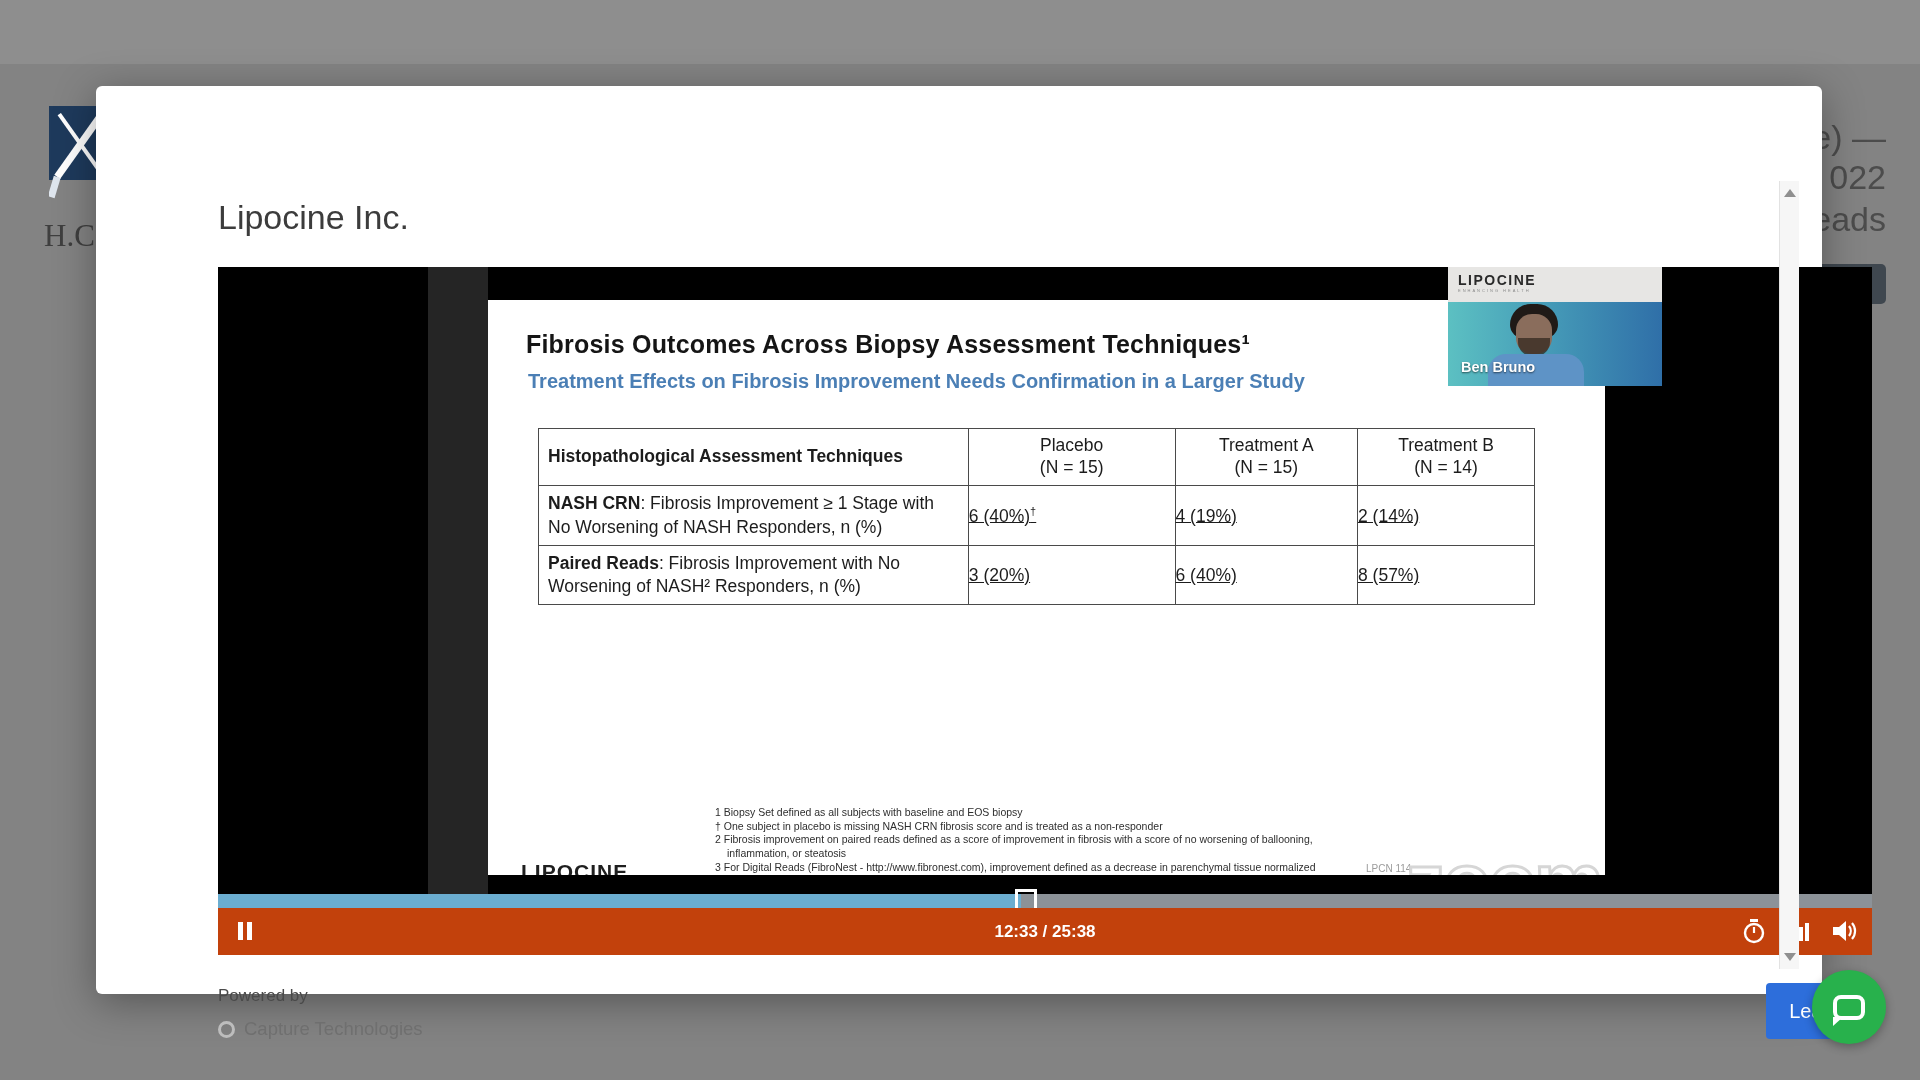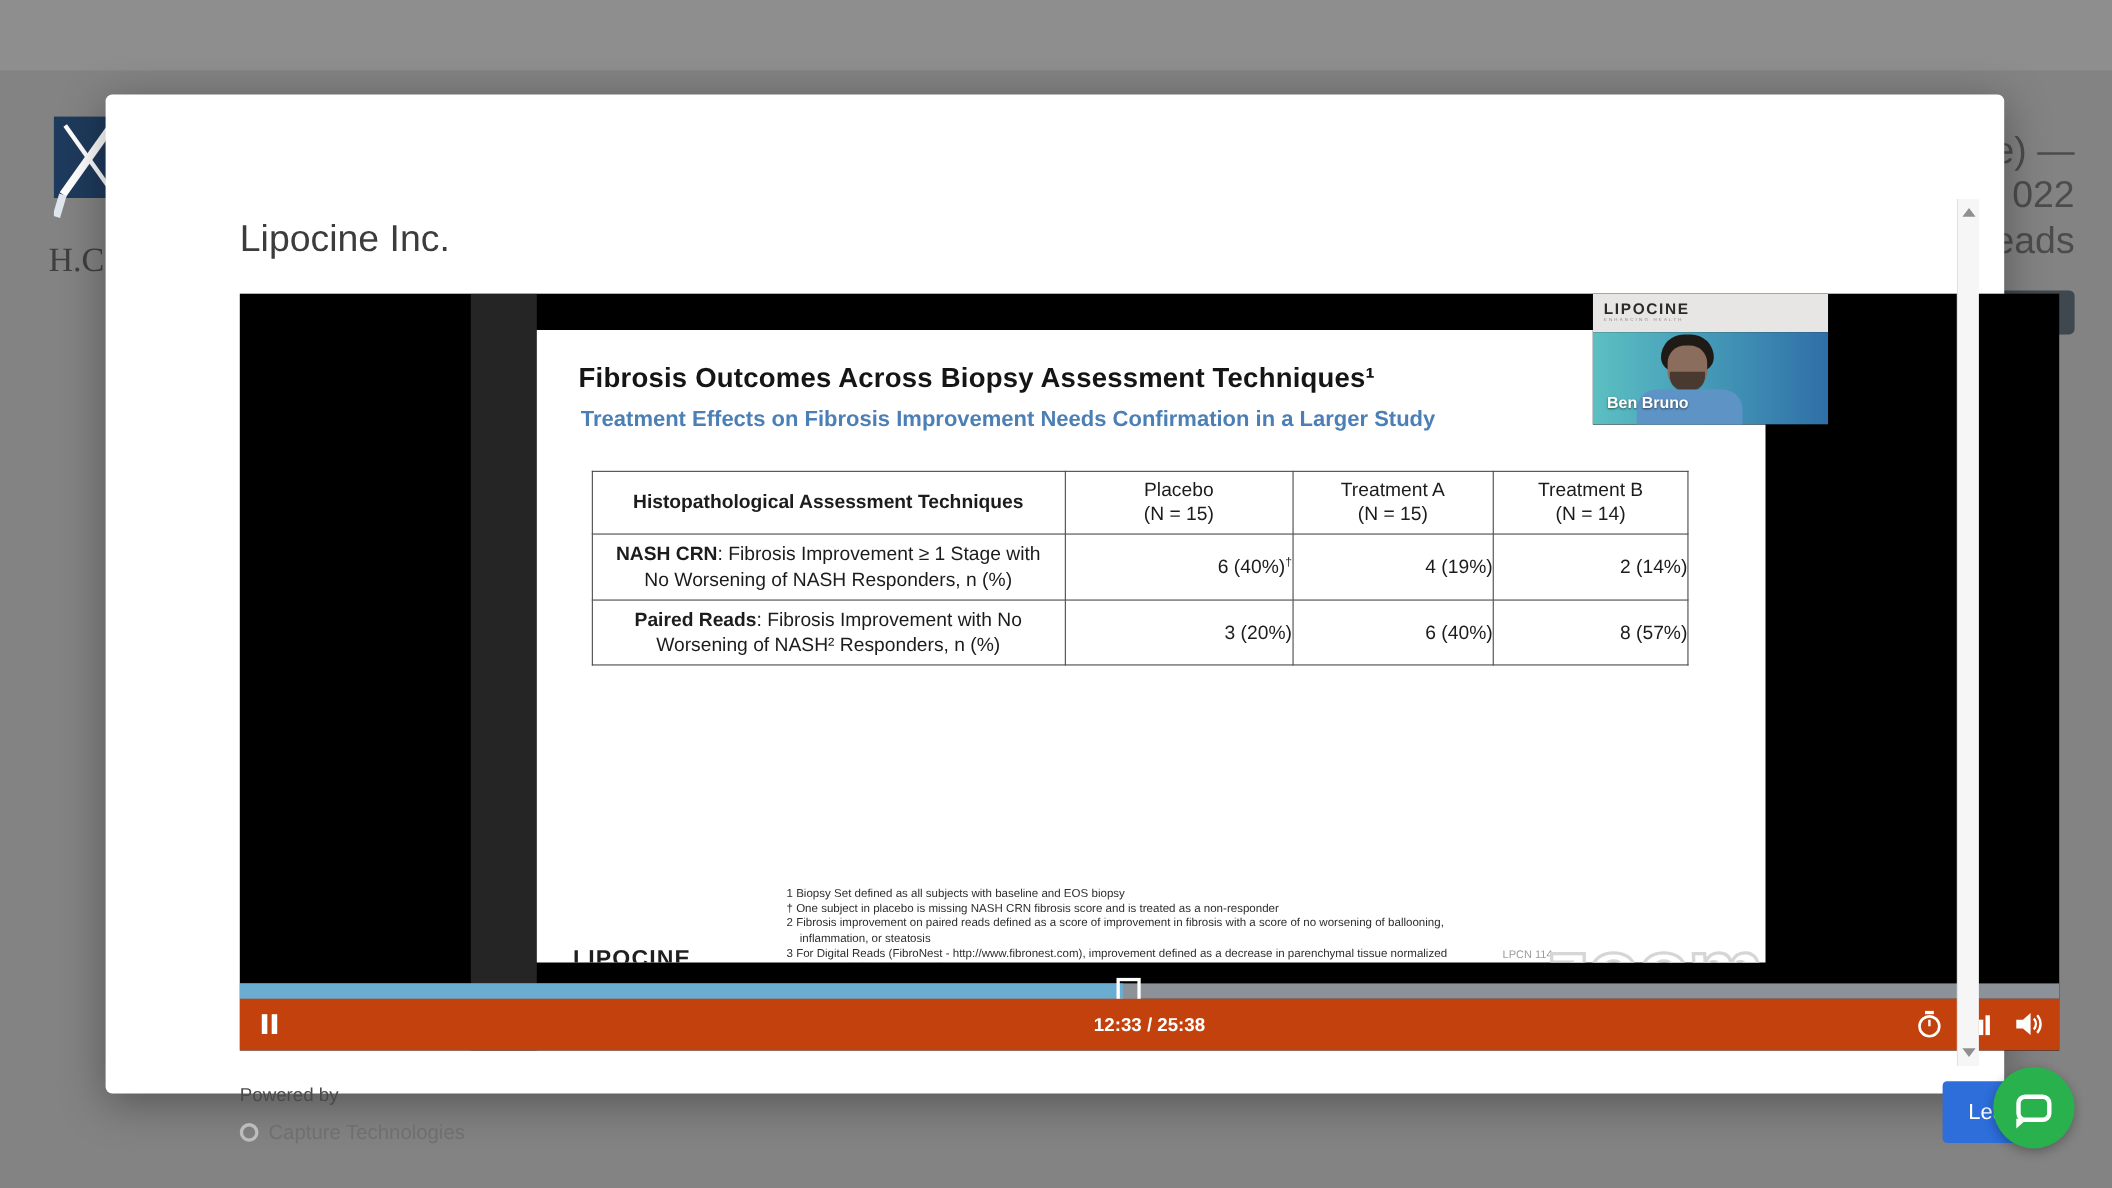--- a/index.html
+++ b/index.html
@@ -28,22 +28,22 @@
   
   #player { left:122px; top:181px; width:1654px; height:688px; background:#000; overflow:hidden; }
   #strip { left:210px; top:0; width:60px; height:688px; background:#252525; }
   #slide { left:270px; top:33px; width:1117px; height:575px; background:#ffffff; overflow:hidden; }
 
   #slide-title { left:38px; top:30px; font-size:25px; font-weight:bold; color:#151515; letter-spacing:.2px; }
   #slide-subtitle { left:40px; top:70px; font-size:20px; font-weight:bold; color:#4b7fb5; }
 
   #slide-table { left:50px; top:128px; width:997px; border-collapse:collapse; font-size:17.5px; color:#1c1c1c; }
   #slide-table td, #slide-table th { border:1.5px solid #4a4a4a; background:#fff; vertical-align:middle; }
-  #slide-table .lbl { width:391px; text-align:center; padding:6px 10px 6px 9px; line-height:1.32; font-weight:normal; }
-  #slide-table .val { text-align:right; }
+  #slide-table .lbl { width:391px; text-align:left; padding:6px 10px 6px 9px; line-height:1.32; font-weight:normal; }
+  #slide-table .val { text-align:left;text-decoration:underline; }
   #slide-table col.c1 { width:188px; } #slide-table col.c2 { width:166px; } #slide-table col.c3 { width:161px; }
   #slide-table tr.hdr td, #slide-table tr.hdr th { height:57px; }
   #slide-table tr.r0 td { height:60px; } #slide-table tr.r1 td, #slide-table tr.r2 td { height:57px; }
   #slide-table .colhead { text-align:center; font-weight:normal; line-height:1.25; }
   #slide-table sup { font-size:11px; }
 
   .footnotes { left:227px; top:506px; width:608px; font-size:10.5px; line-height:1.3; color:#2e2e2e; }
   .fn { padding-left:12px; text-indent:-12px; }
 
   #slide-logo { left:33px; top:560px; }

